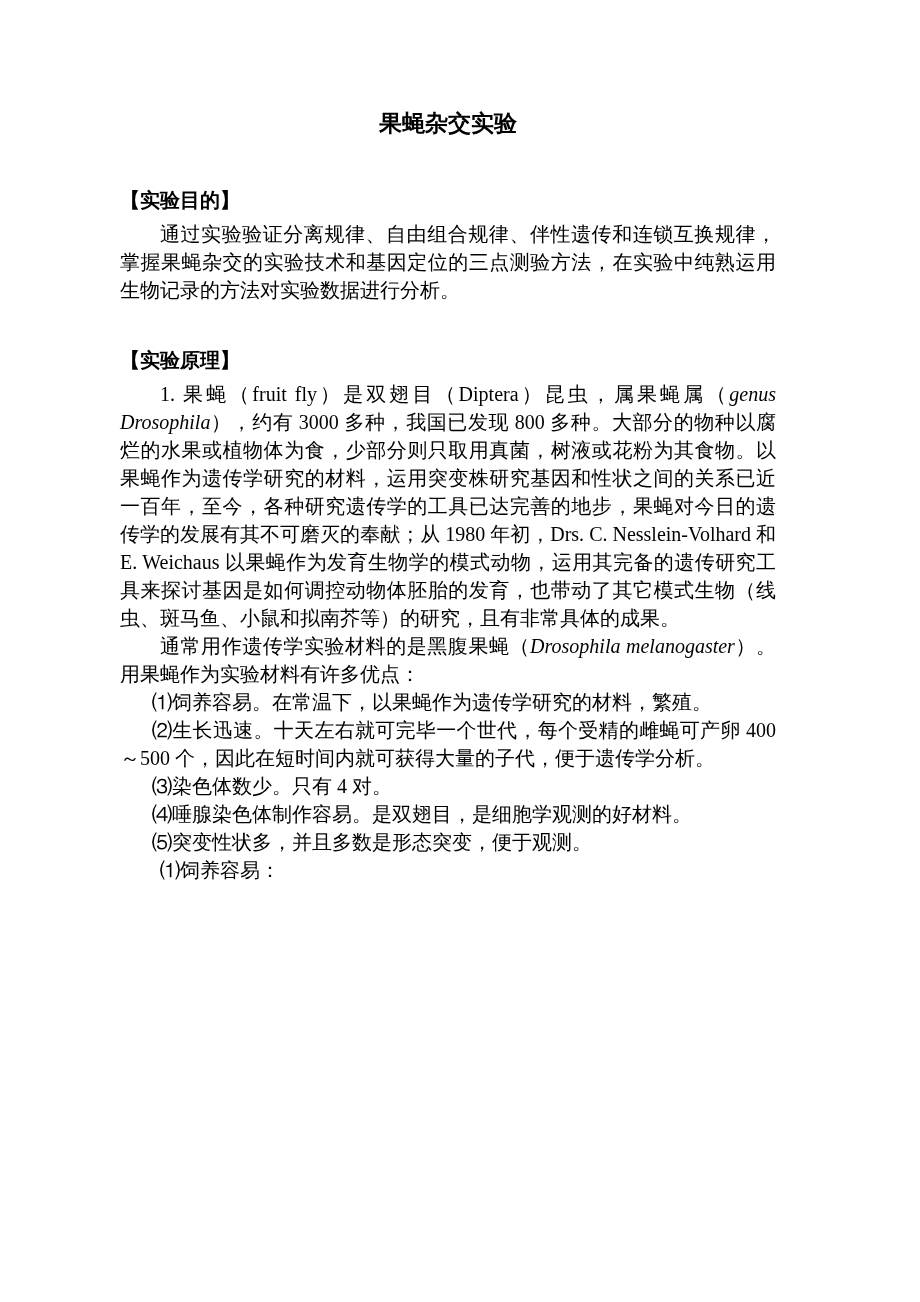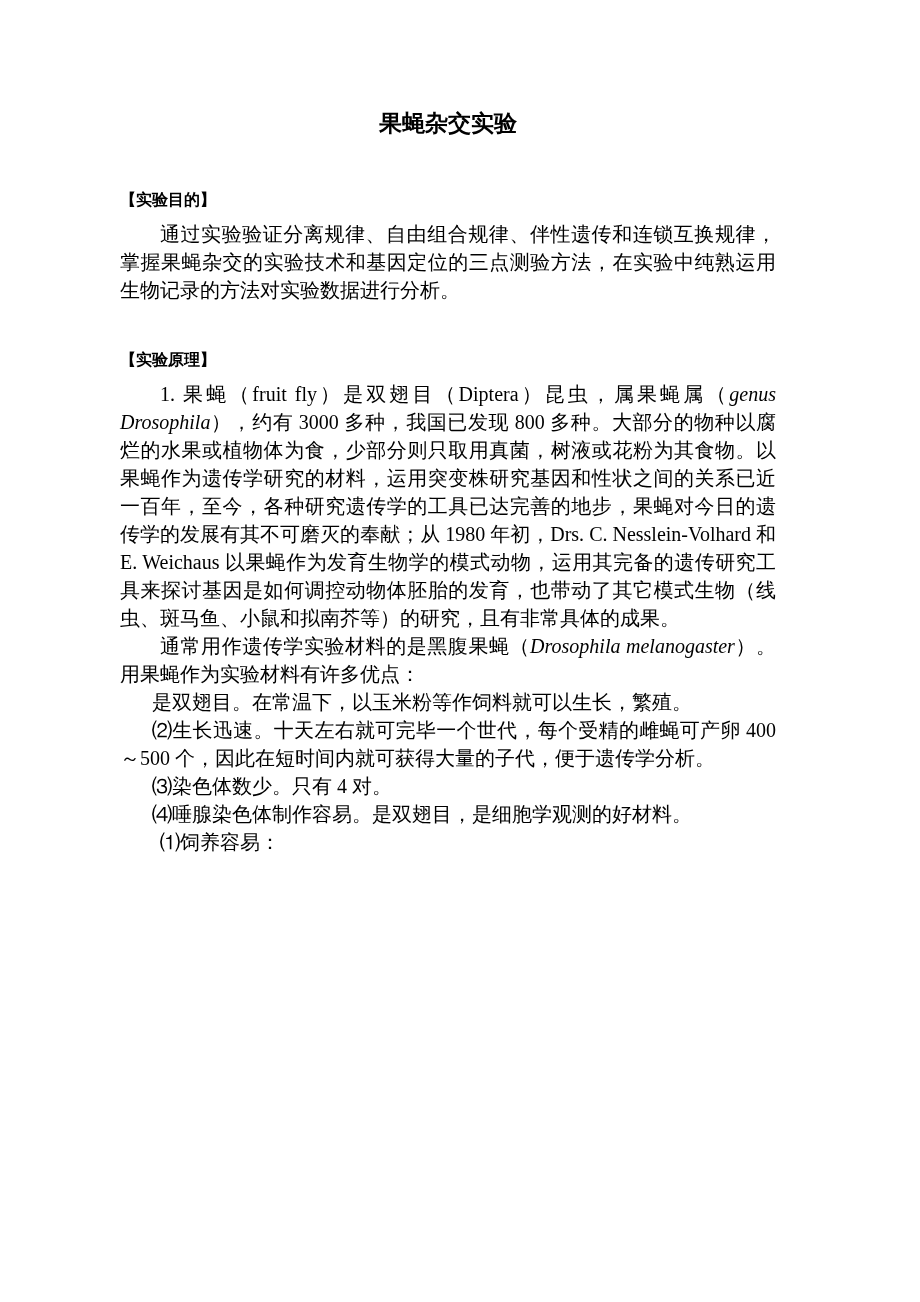--- a/index.html
+++ b/index.html
@@ -21,21 +21,21 @@
     padding: 104px 120px 0 120px;
   }
   .doc-title {
     font-size: 23px;
     font-weight: bold;
     text-align: center;
     line-height: 40px;
     margin: 0 0 16px 0;
   }
   .heading {
-    font-size: 16px;
+    font-size: 20px;
     font-weight: bold;
     line-height: 40px;
     margin: 36px 0 0 0;
   }
   .para {
     font-size: 20px;
     line-height: 28px;
     margin: 0;
     text-align: justify;
   }
@@ -53,19 +53,20 @@
 <body>
 
 <div class="page">
   <h1 class="doc-title">果蝇杂交实验</h1>
   <div>
       <h2 class="heading">【实验目的】</h2>
       <p class="para indent"><span>通过实验验证分离规律、自由组合规律、伴性遗传和连锁互换规律，掌握果蝇杂交的实验技术和基因定位的三点测验方法，在实验中纯熟运用生物记录的方法对实验数据进行分析。</span></p>
       <h2 class="heading">【实验原理】</h2>
       <p class="para indent"><span>1. 果蝇（fruit fly）是双翅目（Diptera）昆虫，属果蝇属（</span><span class="italic">genus Drosophila</span><span>），约有 3000 多种，我国已发现 800 多种。大部分的物种以腐烂的水果或植物体为食，少部分则只取用真菌，树液或花粉为其食物。以果蝇作为遗传学研究的材料，运用突变株研究基因和性状之间的关系已近一百年，至今，各种研究遗传学的工具已达完善的地步，果蝇对今日的遗传学的发展有其不可磨灭的奉献；从 1980 年初，Drs. C. Nesslein-Volhard 和 E. Weichaus 以果蝇作为发育生物学的模式动物，运用其完备的遗传研究工具来探讨基因是如何调控动物体胚胎的发育，也带动了其它模式生物（线虫、斑马鱼、小鼠和拟南芥等）的研究，且有非常具体的成果。</span></p>
       <p class="para indent"><span>通常用作遗传学实验材料的是黑腹果蝇（</span><span class="italic">Drosophila melanogaster</span><span>）。用果蝇作为实验材料有许多优点：</span></p>
-      <p class="para list"><span>是双翅目。在常温下，以玉米粉等作饲料就可以生长，繁殖。</span></p>
+      <p class="para list"><span>⑴饲养容易。在常温下，以果蝇作为遗传学研究的材料，繁殖。</span></p>
       <p class="para list"><span>⑵生长迅速。十天左右就可完毕一个世代，每个受精的雌蝇可产卵 400～500 个，因此在短时间内就可获得大量的子代，便于遗传学分析。</span></p>
       <p class="para list"><span>⑶染色体数少。只有 4 对。</span></p>
       <p class="para list"><span>⑷唾腺染色体制作容易。是双翅目，是细胞学观测的好材料。</span></p>
+      <p class="para list"><span>⑸突变性状多，并且多数是形态突变，便于观测。</span></p>
       <p class="para indent"><span>⑴饲养容易：</span></p>
     </div>
 </div>
 
 </body></html>

